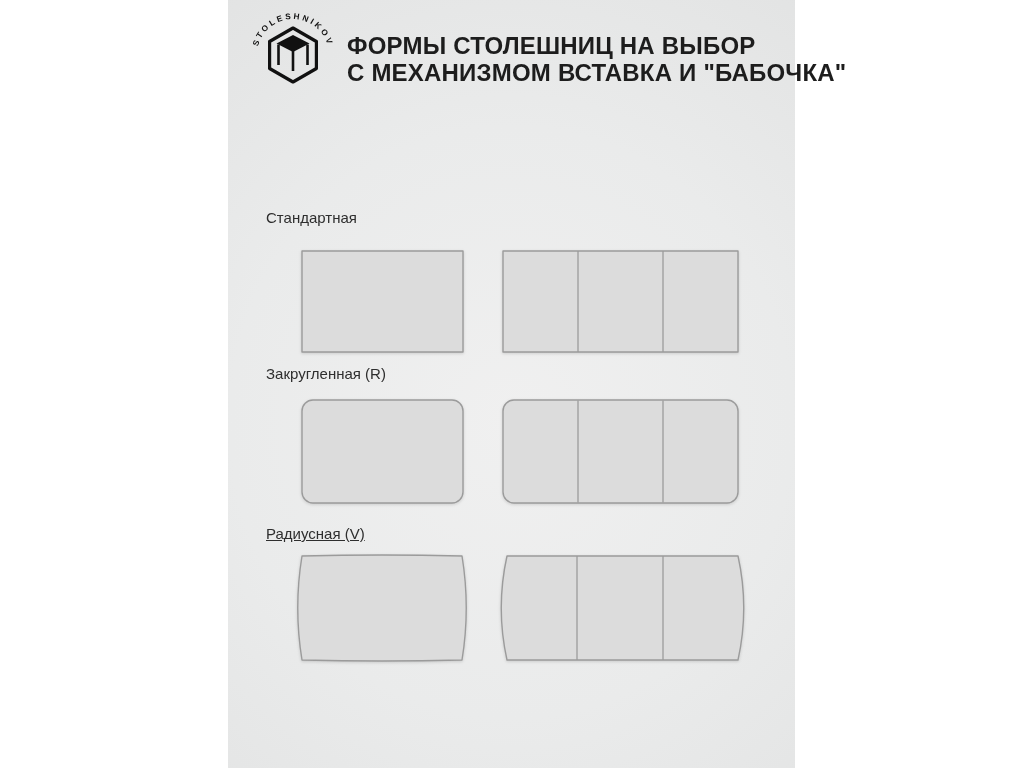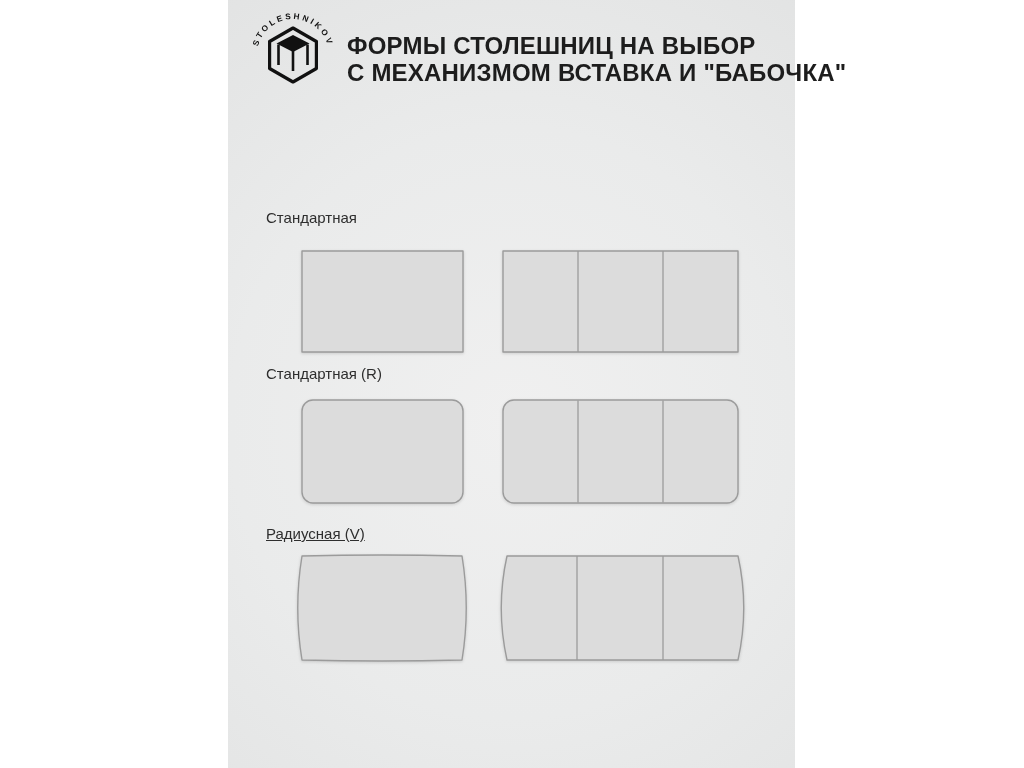--- a/index.html
+++ b/index.html
@@ -120,21 +120,21 @@
     <div class="row-label label-1">Стандартная</div>
     <svg class="shape-svg r1-single" viewBox="0 0 163 103">
       <rect class="shape-fill" x="1" y="1" width="161" height="101"></rect>
     </svg>
     <svg class="shape-svg r1-ext" viewBox="0 0 237 103">
       <rect class="shape-fill" x="1" y="1" width="235" height="101"></rect>
       <line class="divider" x1="76" y1="1" x2="76" y2="102"></line>
       <line class="divider" x1="161" y1="1" x2="161" y2="102"></line>
     </svg>
 
-    <div class="row-label label-2">Стандартная (R)</div>
+    <div class="row-label label-2">Закругленная (R)</div>
     <svg class="shape-svg r2-single" viewBox="0 0 163 105">
       <rect class="shape-fill" x="1" y="1" width="161" height="103" rx="11" ry="11"></rect>
     </svg>
     <svg class="shape-svg r2-ext" viewBox="0 0 237 105">
       <rect class="shape-fill" x="1" y="1" width="235" height="103" rx="11" ry="11"></rect>
       <line class="divider" x1="76" y1="1.5" x2="76" y2="103.5"></line>
       <line class="divider" x1="161" y1="1.5" x2="161" y2="103.5"></line>
     </svg>
 
     <div class="row-label label-3">Радиусная (V)</div>

